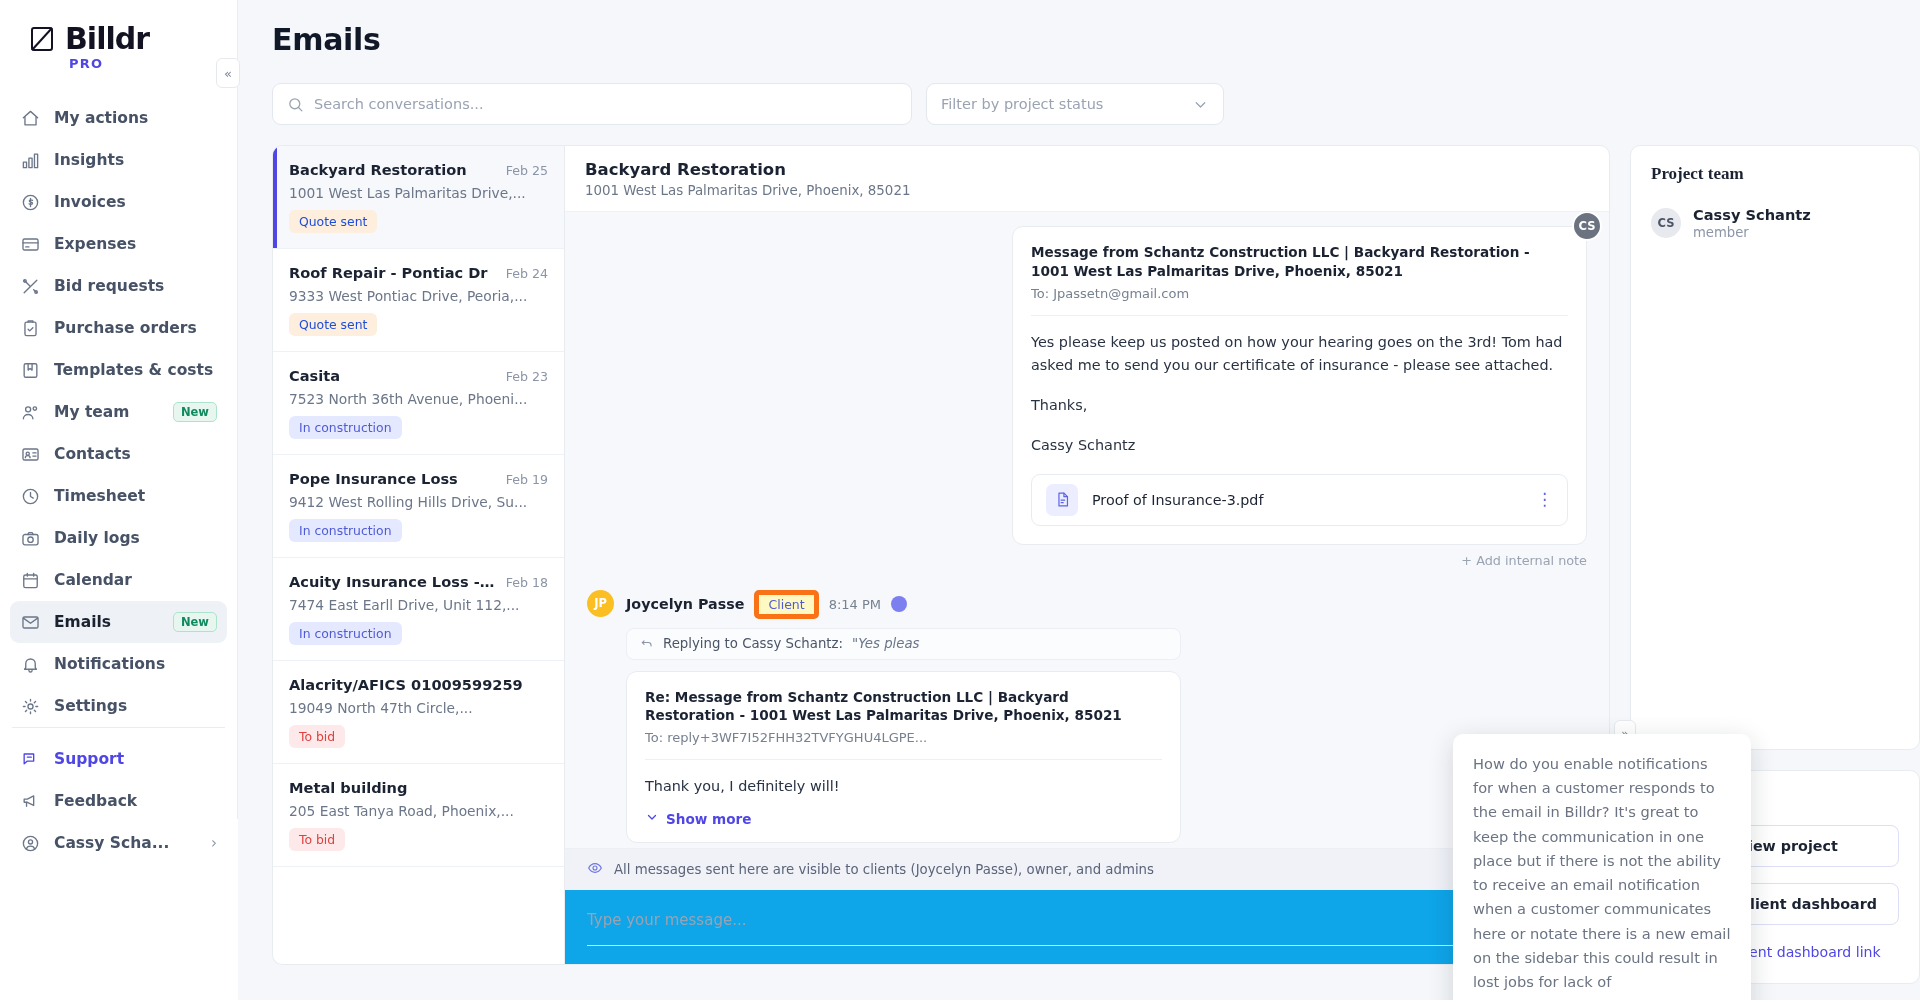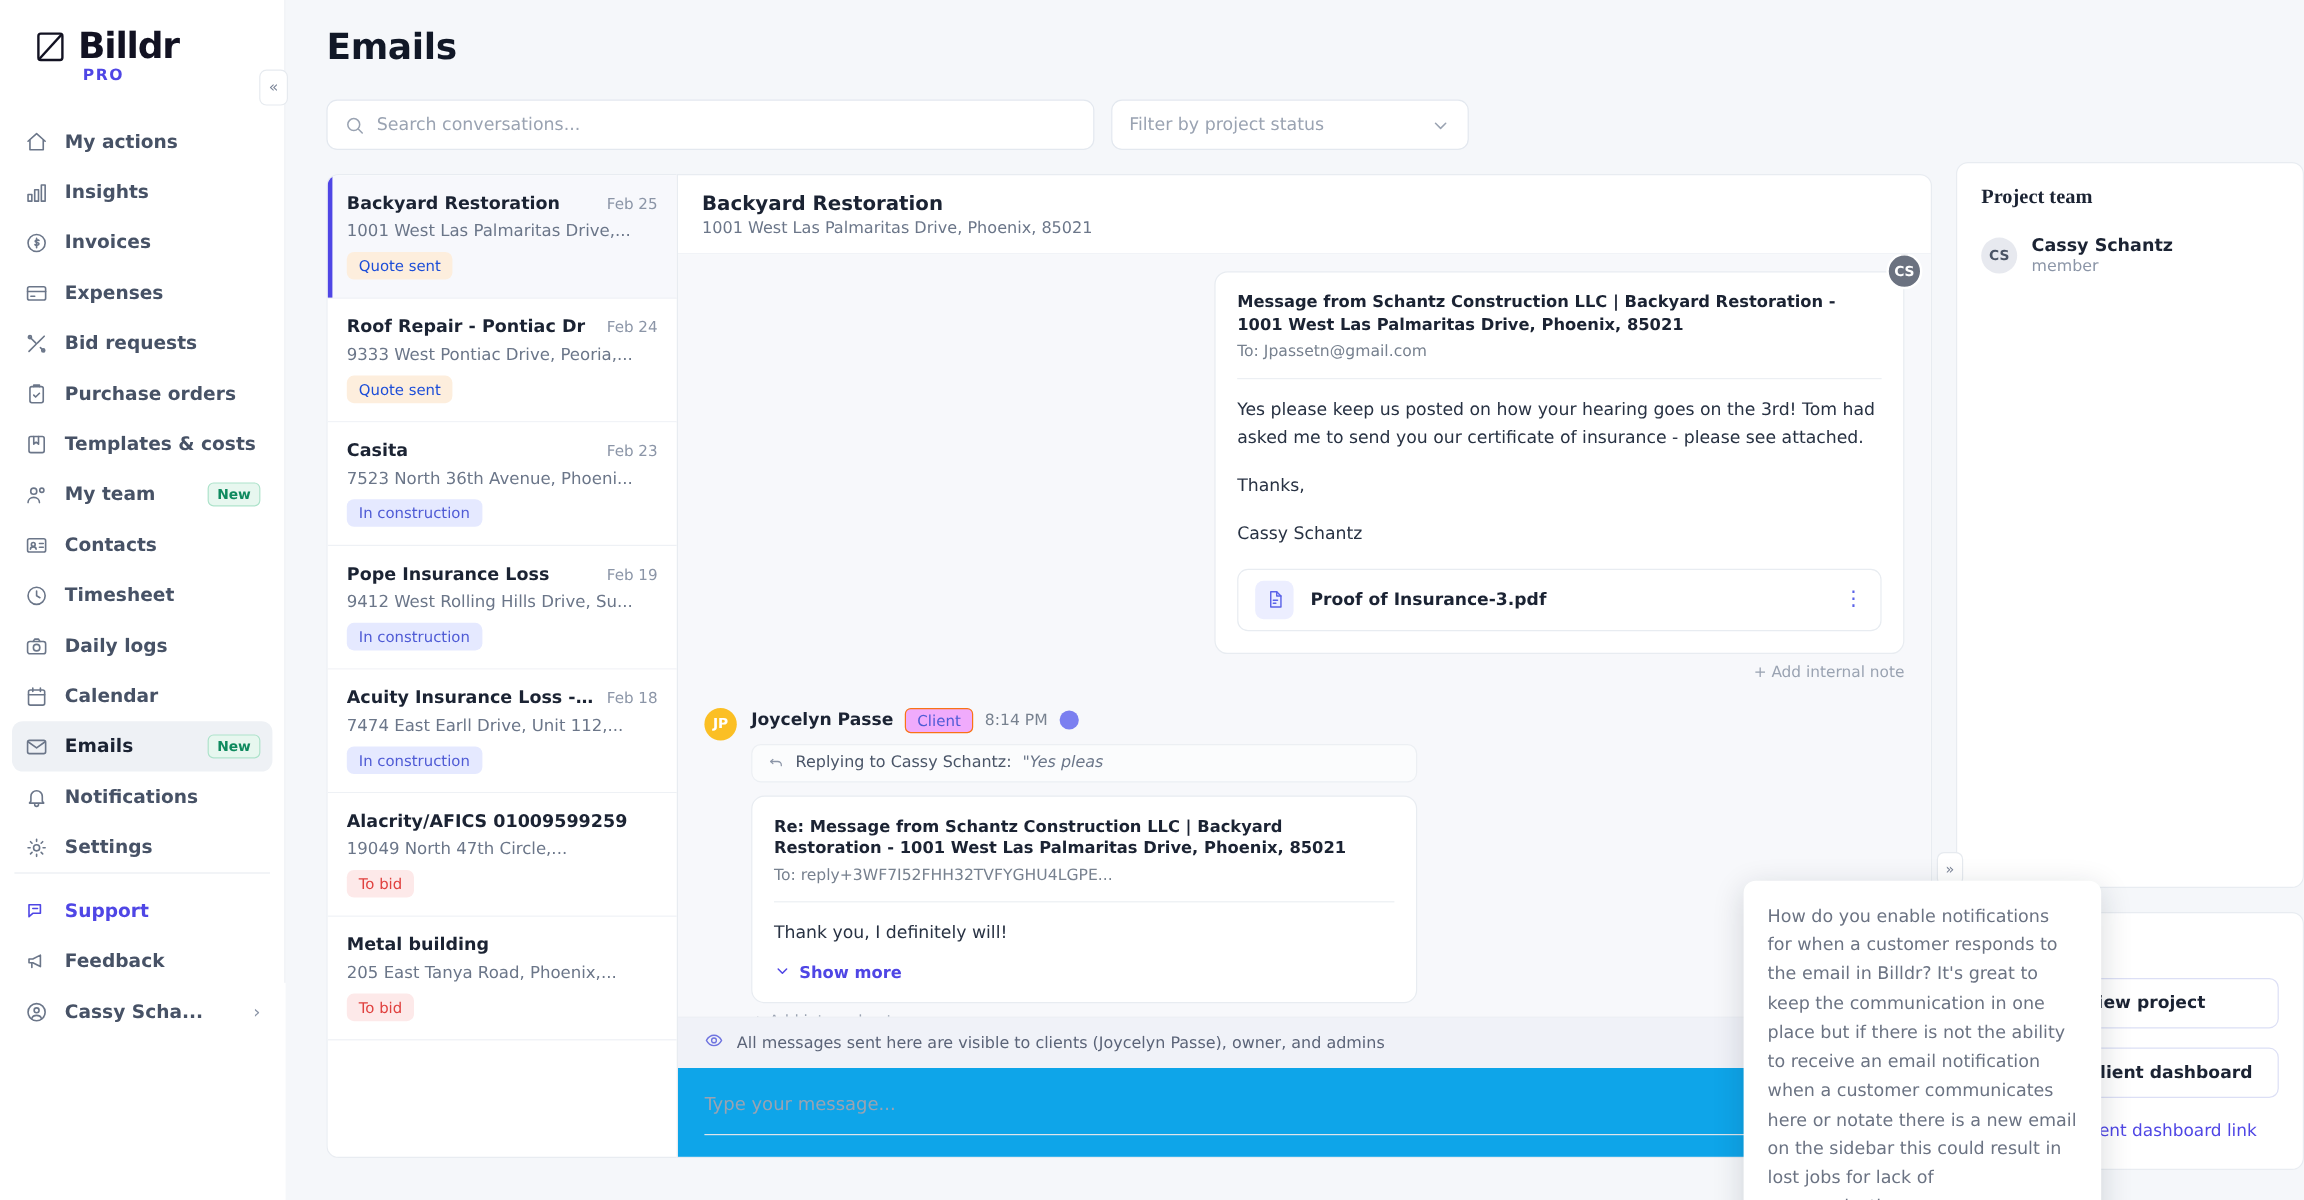--- a/index.html
+++ b/index.html
@@ -74,21 +74,21 @@
   .search-box input::placeholder { color: #9aa3b2; }
   .filter-box {
     width: 298px; height: 42px; background: #fff; border: 1px solid #e3e8ef;
     border-radius: 9px; display: flex; align-items: center; padding: 0 14px;
     justify-content: space-between; cursor: pointer;
   }
   .filter-box .ph { font-size: 14.5px; color: #9aa3b2; }
   .icon-gray { color: #9aa3b2; display: flex; align-items: center; }
   .icon-gray svg { width: 17px; height: 17px; stroke: currentColor; fill: none; stroke-width: 1.8; stroke-linecap: round; stroke-linejoin: round;}
 
-  .content-row { display: flex; gap: 0; padding: 20px 0 0 34px; height: 840px; align-items: center; }
+  .content-row { display: flex; gap: 0; padding: 20px 0 0 34px; height: 840px; }
 
   
   .conv-list {
     width: 292px; flex: 0 0 292px; background: #fff;
     border: 1px solid #e8ecf1; border-radius: 10px 0 0 10px;
     border-right: none;
     overflow: hidden; height: 820px;
   }
   .conv-item {
     padding: 15px 16px 15px 16px; border-bottom: 1px solid #eef1f5;
@@ -139,37 +139,37 @@
   .attach {
     margin-top: 17px; border: 1px solid #e8ecf1; border-radius: 9px;
     height: 52px; display: flex; align-items: center; gap: 14px; padding: 0 14px;
     cursor: pointer;
   }
   .attach-ico {
     width: 32px; height: 32px; background: #eceeff; border-radius: 7px;
     display: flex; align-items: center; justify-content: center; color: #5b63e8;
   }
   .attach-ico svg { width: 17px; height: 17px; stroke: currentColor; fill: none; stroke-width: 1.7; stroke-linecap: round; stroke-linejoin: round; }
-  .attach-name { font-size: 14.3px; font-weight: 700; color: #1b2333; }
+  .attach-name { font-size: 14.3px; font-weight: 400; color: #1b2333; }
   .kebab { margin-left: auto; color: #5b63e8; font-size: 17px; letter-spacing: 0; line-height: 1; cursor: pointer; }
 
   .note-right { text-align: right; font-size: 12.8px; color: #9aa3b2; margin-top: 8px; cursor: pointer; }
   .note-left { font-size: 12.8px; color: #9aa3b2; margin-top: 8px; padding-left: 40px; cursor: pointer; }
 
   .msg-in { margin-top: 22px; display: flex; gap: 12px; align-items: flex-start; }
   .avatar-jp {
     width: 27px; height: 27px; border-radius: 50%; background: #fbbf24; color: #fff;
     font-size: 11.5px; font-weight: 700; display: flex; align-items: center; justify-content: center;
     flex: 0 0 27px; margin-top: 0;
   }
   .in-col { flex: 1; min-width: 0; }
   .in-head { display: flex; align-items: center; gap: 10px; }
   .in-name { font-size: 14.3px; font-weight: 700; color: #1b2333; }
   .tag-client {
-    font-size: 12.5px; color: #4f5bd5; background: #f0abfc; border: 1px solid #f97316;
+    font-size: 12.5px; color: #4f5bd5; background: #fef9c3; border: 5px solid #f97316;
     border-radius: 5px; padding: 2px 9px;
   }
   .in-time { font-size: 13px; color: #77818f; }
   .dot-purple { width: 16px; height: 16px; border-radius: 50%; background: #7b7ff0; }
 
   .reply-ref {
     margin-top: 9px; border: 1px solid #eceff3; background: #fbfcfd; border-radius: 8px;
     height: 32px; display: flex; align-items: center; gap: 9px; padding: 0 13px;
     font-size: 13.3px; color: #4a5568; width: 555px; overflow: hidden; white-space: nowrap;
   }

